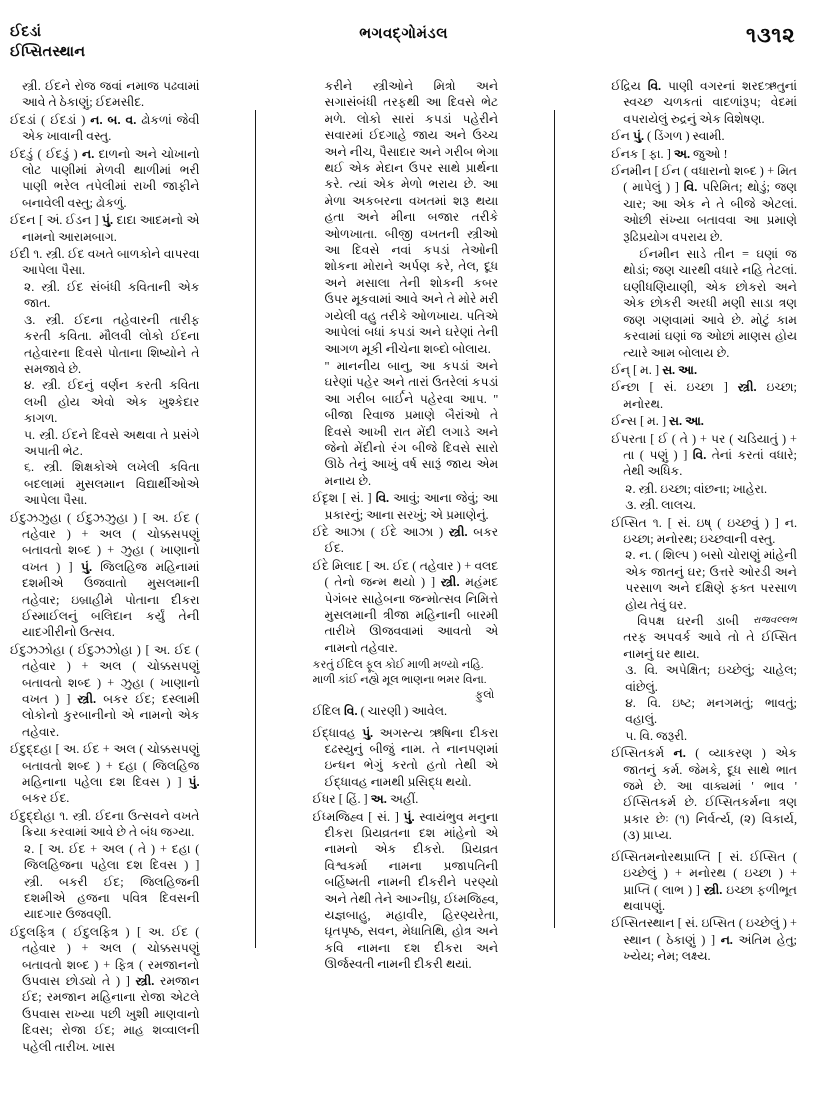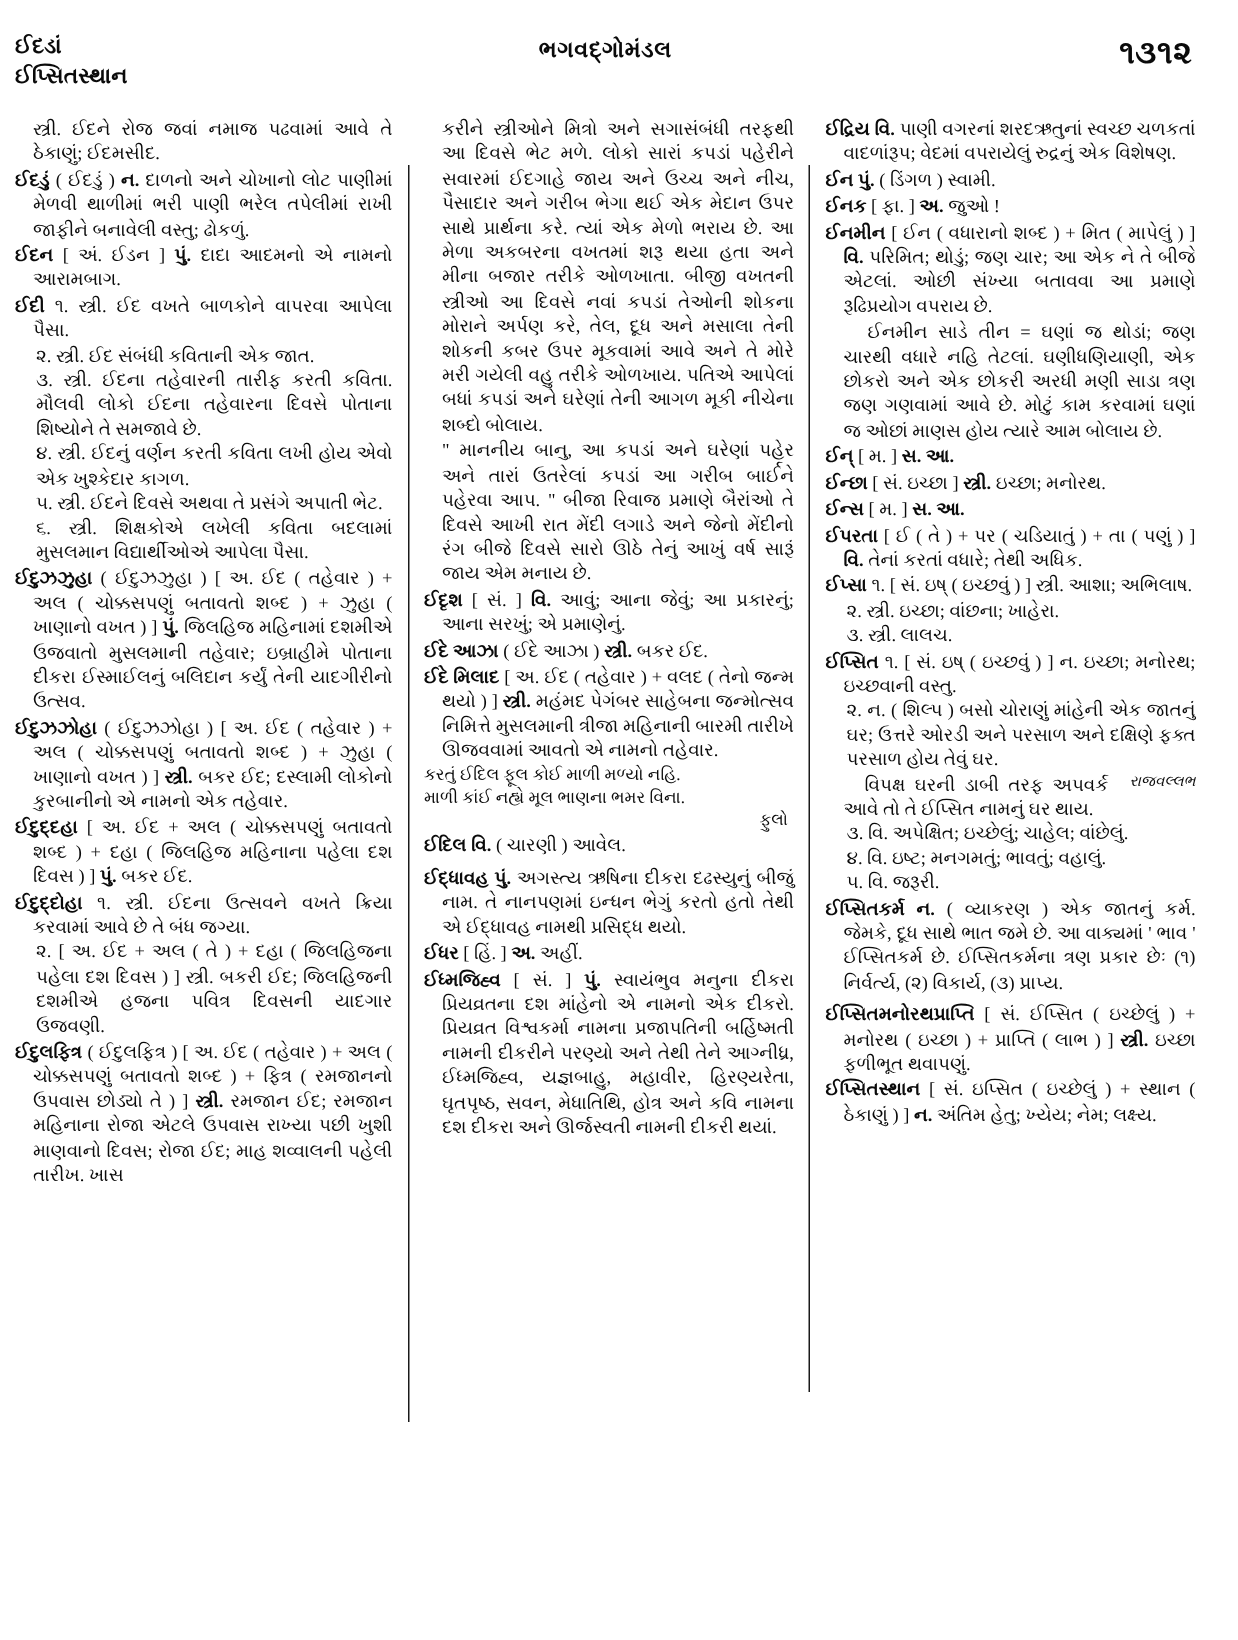--- a/index.html
+++ b/index.html
@@ -37,20 +37,21 @@
     position:absolute;right:12px;top:1px;
     font-weight:bold;font-size:21px;
     letter-spacing:.5px;
   }
   
   .cols{
     position:relative;
     display:flex;
     height:1000px;
     margin-top:4px;
+    gap:46px;
   }
   .col{
     position:relative;
     padding:0 10px;
     box-sizing:border-box;
     font-size:12.3px;
     line-height:1.335;
     text-align:justify;
     overflow:hidden;
   }
@@ -74,21 +75,21 @@
     padding-left:12px;
   }
   .entry p.cont{
     text-indent:0;
     padding-left:12px;
   }
   .entry p.sense{
     text-indent:0;
     padding-left:14px;
   }
-  .hw{font-weight:bold;}
+  .hw{font-weight:normal;}
   .bd{font-weight:bold;}
   .quote{
     padding-left:26px;
     text-indent:0;
     font-size:11.3px;
     line-height:1.34;
   }
   .attrib{
     text-align:right;
     font-size:11px;
@@ -117,20 +118,26 @@
 
   <div class="cols">
 
     <div class="col col1">
 
       <div class="entry">
         <p class="cont"><span>સ્ત્રી. ઈદને રોજ જવાં નમાજ પઢવામાં આવે</span>
         <span>તે ઠેકાણું; ઈદમસીદ.</span></p>
       </div>
 
+      <div class="entry">
+        <p><span class="hw">ઈદડાં</span>
+        <span>( ઈદડાં )</span>
+        <span class="bd">ન. બ. વ.</span>
+        <span>ઢોકળાં જેવી એક ખાવાની વસ્તુ.</span></p>
+      </div>
 
       <div class="entry">
         <p><span class="hw">ઈદડું</span>
         <span>( ઈદડું )</span>
         <span class="bd">ન.</span>
         <span>દાળનો અને ચોખાનો લોટ પાણીમાં મેળવી થાળીમાં ભરી પાણી ભરેલ તપેલીમાં રાખી જાફીને બનાવેલી વસ્તુ; ઢોકળું.</span></p>
       </div>
 
       <div class="entry">
         <p><span class="hw">ઈદન</span>
@@ -339,22 +346,20 @@
       </div>
 
       <div class="entry">
         <p><span class="hw">ઈપરતા</span>
         <span>[ ઈ ( તે ) + પર ( ચડિયાતું ) + તા ( પણું ) ]</span>
         <span class="bd">વિ.</span>
         <span>તેનાં કરતાં વધારે; તેથી અધિક.</span></p>
       </div>
 
       <div class="entry">
-        <p><span class="hw">ઈપ્સા</span>
-        <span>૧. [ સં. ઇષ્ ( ઇચ્છવું ) ] સ્ત્રી. આશા; અભિલાષ.</span></p>
         <p class="sense">૨. સ્ત્રી. ઇચ્છા; વાંછના; ખાહેરા.</p>
         <p class="sense">૩. સ્ત્રી. લાલચ.</p>
       </div>
 
       <div class="entry">
         <p><span class="hw">ઈપ્સિત</span>
         <span>૧. [ સં. ઇષ્ ( ઇચ્છવું ) ] ન. ઇચ્છા; મનોરથ; ઇચ્છવાની વસ્તુ.</span></p>
         <p class="sense">૨. ન. ( શિલ્પ ) બસો ચોરાણું માંહેની એક જાતનું ઘર; ઉત્તરે ઓરડી અને પરસાળ અને દક્ષિણે ફક્ત પરસાળ હોય તેવું ઘર.</p>
         <p class="cont" style="text-indent:14px;">
           <span class="inline-right">રાજવલ્લભ</span>

